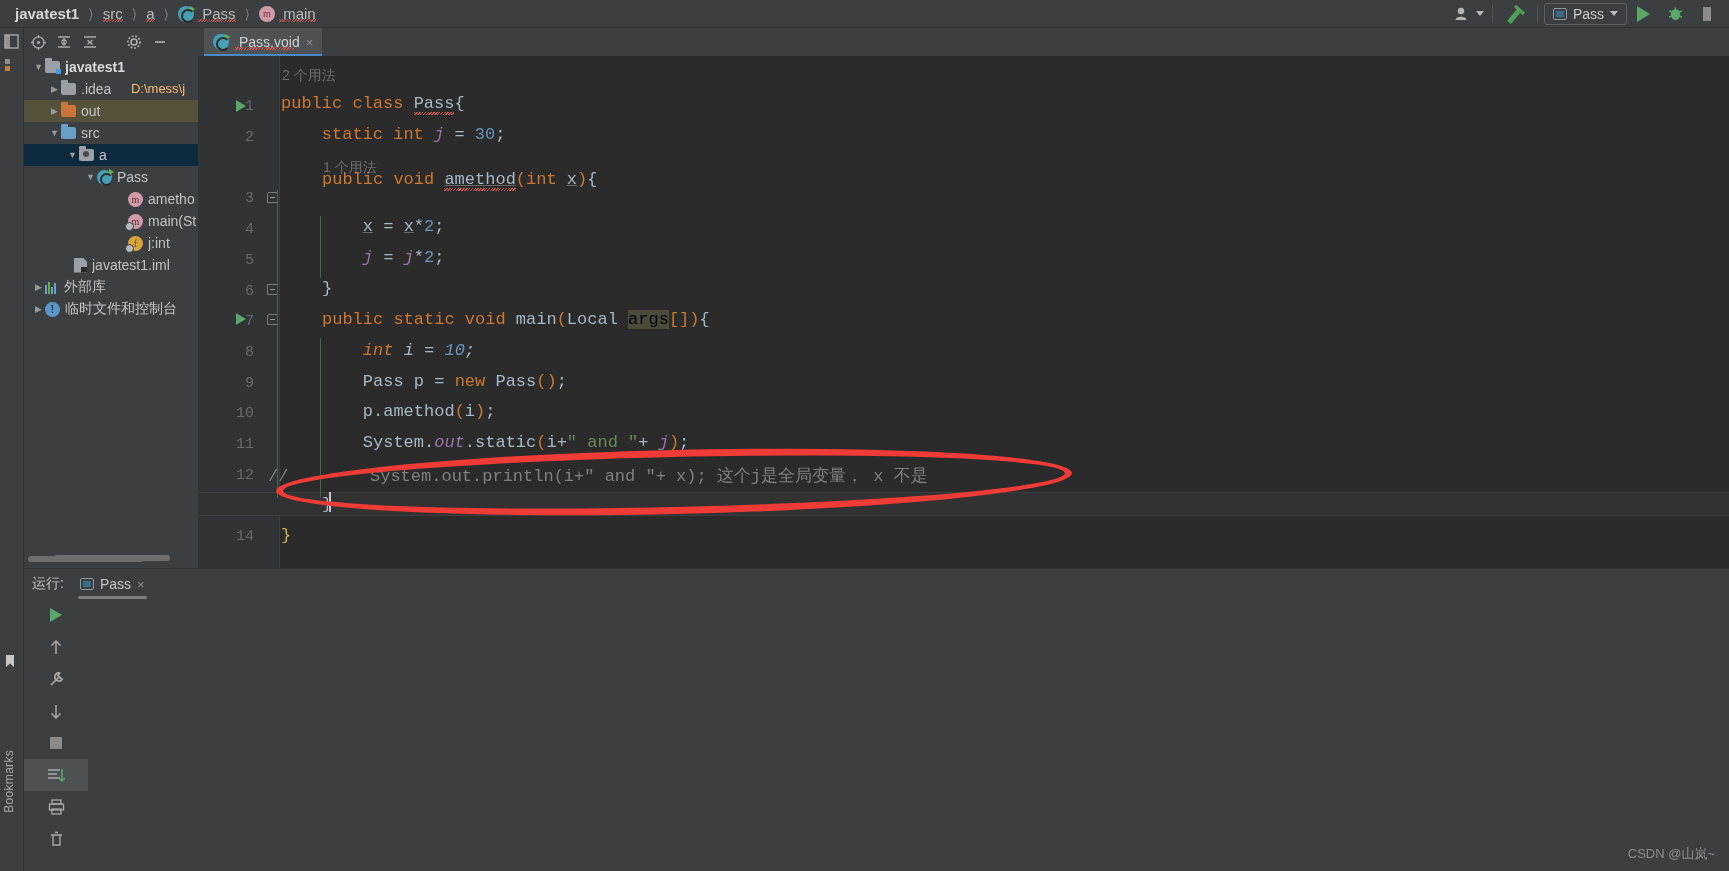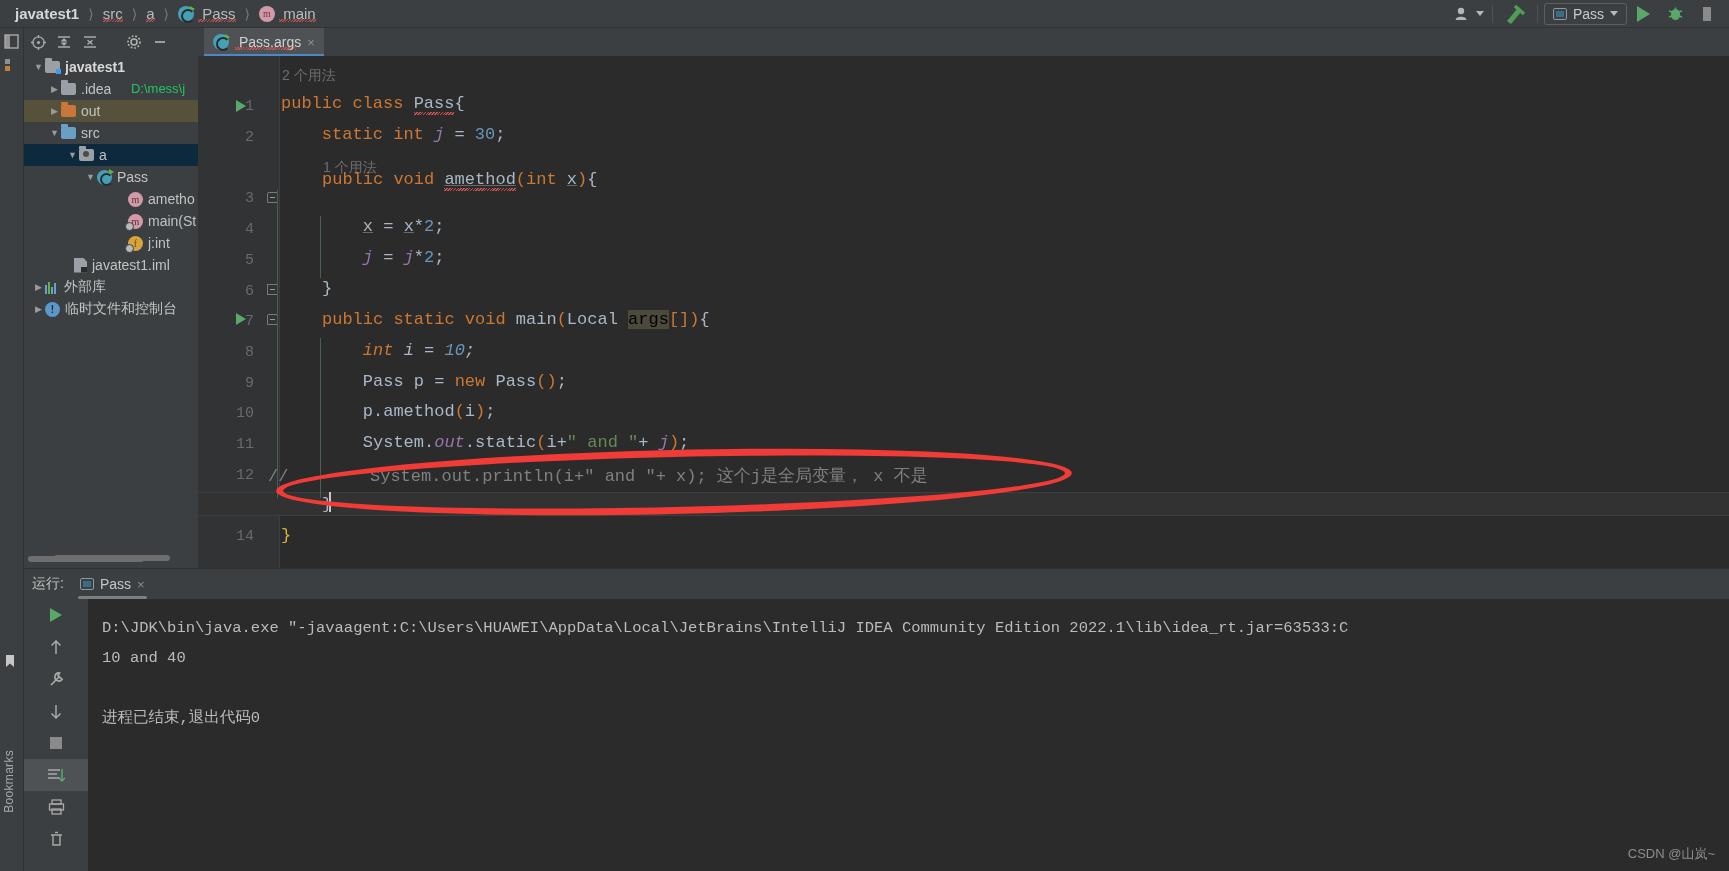--- a/index.html
+++ b/index.html
@@ -87,21 +87,21 @@
   .folder.blue { background:#6a9ec4; }
   .folder.grey { background:#9aa0a6; }
   .folder.orange { background:#c9763b; }
   .folder::before{content:"";position:absolute;top:-3px;left:0;width:7px;height:3px;
       border-radius:1px 1px 0 0; background:inherit;}
   .folder.src-badge::after{content:"";position:absolute;right:-1px;bottom:-1px;width:5px;height:5px;
       background:#3d9de8;}
   .folder.pkg-badge::after{content:"";position:absolute;left:4px;top:2px;width:6px;height:6px;
       border-radius:50%;background:#4a4d4f;}
   .lbl { overflow:hidden; text-overflow: clip; position:relative; }
-  .path-note { color:#22c55e; font-size:13px; margin-left:6px;margin-top:43px; }
+  .path-note { color:#fdba74; font-size:13px; margin-left:6px;margin-top:43px; }
   .icosm { width:15px;height:15px;border-radius:50%;flex:none;margin-right:5px;position:relative;}
   .icosm.cls { background:#46a0b5; }
   .icosm.cls::after{content:"";position:absolute;left:3px;top:3px;width:9px;height:9px;
       border:2px solid #2b2b2b;border-radius:50%;border-right-color:transparent;}
   .icosm.cls::before{content:"";position:absolute;right:-2px;top:-1px;
       border-left:5px solid #62b543;border-top:3px solid transparent;border-bottom:3px solid transparent;}
   .icosm.mpink{background:#d09aa8;}
   .icosm.forange{background:#d9a43c;}
   .icosm .gl{position:absolute;inset:0;text-align:center;line-height:15px;font-size:10px;
       color:#5c2f38;font-family:"Liberation Serif",serif;}
@@ -416,21 +416,21 @@
         <span class="lbl">临时文件和控制台</span>
       </div>
     </div>
 
     <div class="hscroll"></div>
   </div>
 
   <div class="tabstrip">
     <div class="tab">
       <span class="cicon cls"></span>
-      <span>Pass.args</span>
+      <span>Pass.void</span>
       <span class="tab-x">×</span>
       <span class="sq"></span>
     </div>
   </div>
 
   <div class="editor">
     <div class="gutter">
       <div class="ln" style="top:42px;">1</div>
       <div class="ln" style="top:73px;">2</div>
       <div class="ln" style="top:134px;">3</div>
@@ -559,21 +559,17 @@
           <rect x="4" y="10" width="9" height="5" fill="none" stroke="#a9a9a9" stroke-width="1.3"></rect>
         </svg>
       </div>
       <div class="rs-btn">
         <svg width="15" height="16" viewBox="0 0 15 16">
           <path d="M2 4 L13 4 M4 4 L4 14 L11 14 L11 4 M6 1.5 L9 1.5" stroke="#a9a9a9" stroke-width="1.4" fill="none"></path>
         </svg>
       </div>
     </div>
 
-    <div class="console"><span>D:\JDK\bin\java.exe "-javaagent:C:\Users\HUAWEI\AppData\Local\JetBrains\IntelliJ IDEA Community Edition 2022.1\lib\idea_rt.jar=63533:C</span>
-<span>10 and 40</span>
-
-<span>进程已结束,退出代码0</span></div>
 
     <div class="watermark">CSDN @山岚~</div>
   </div>
 
 </div>
 
 </body></html>

